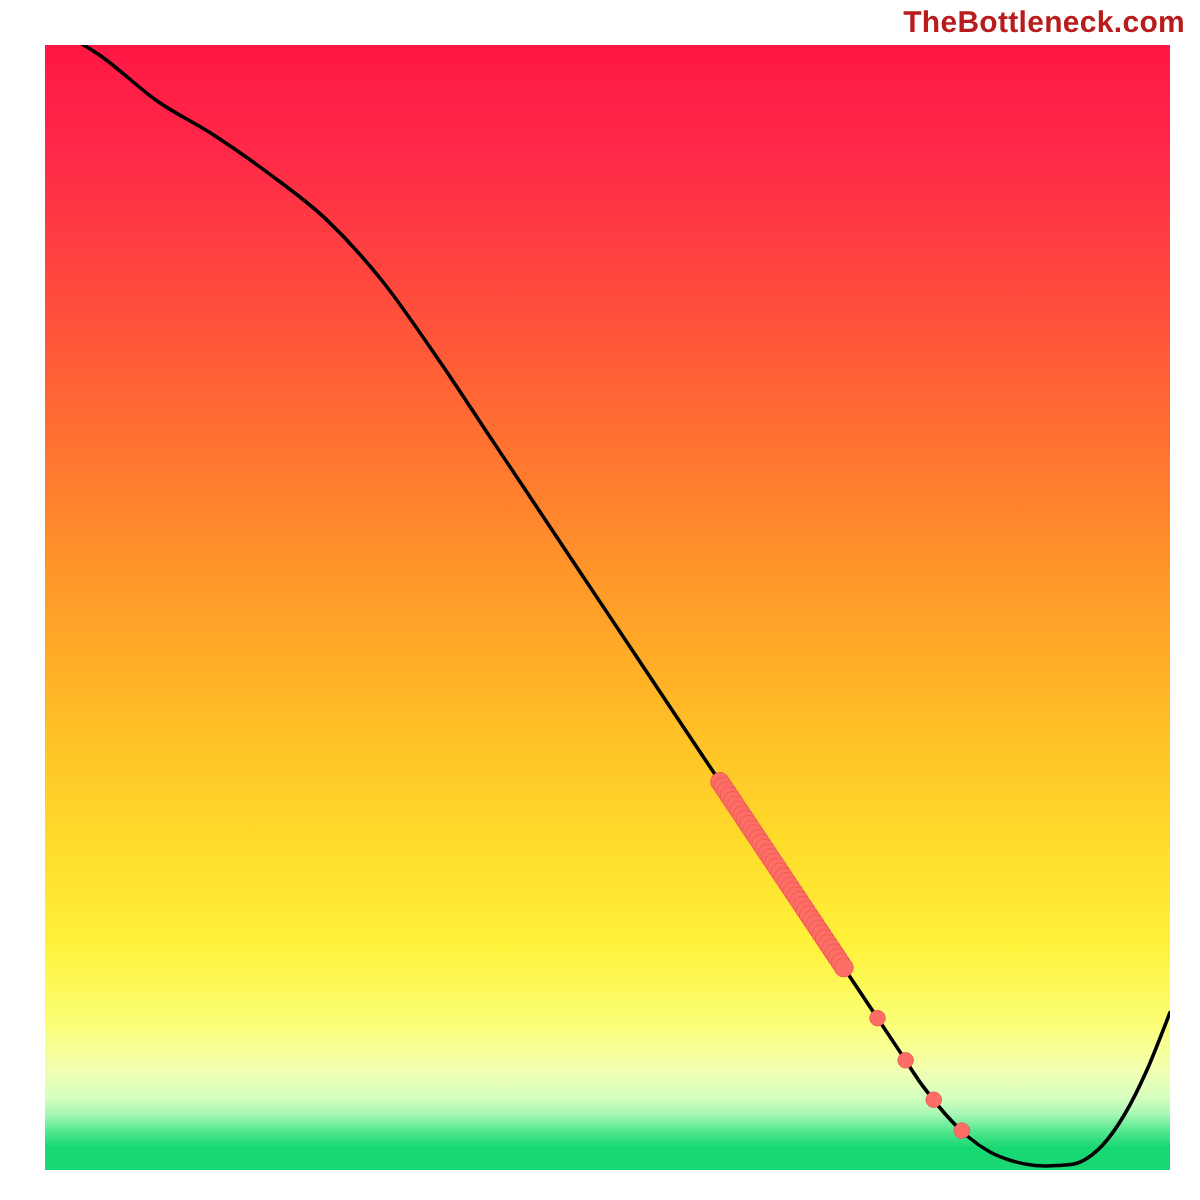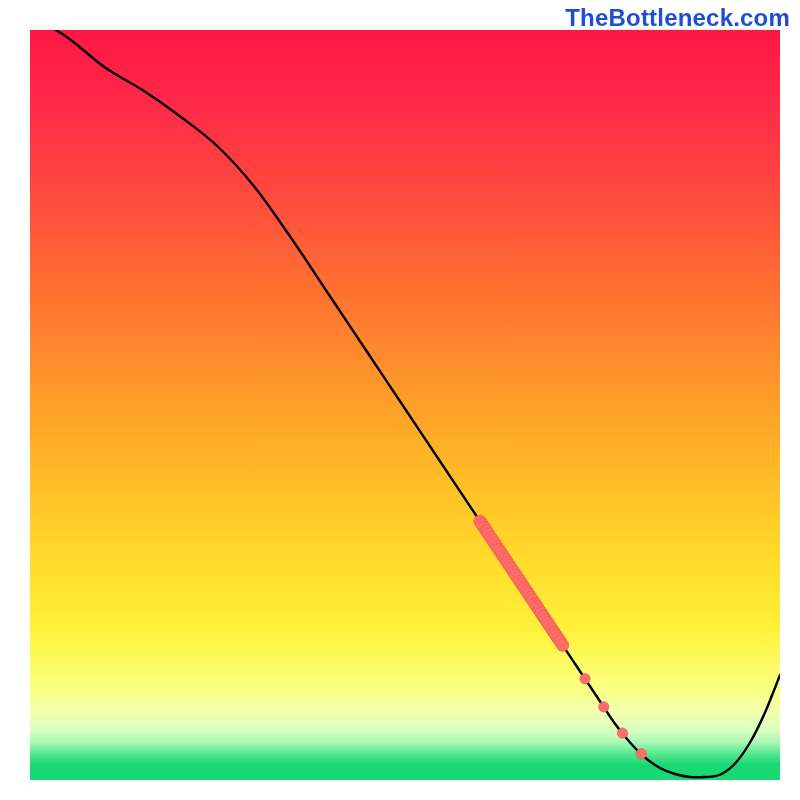--- a/index.html
+++ b/index.html
@@ -13,23 +13,23 @@
   .stage {
     position: relative;
     width: 800px;
     height: 800px;
     background: #ffffff;
   }
   .watermark {
     position: absolute;
     top: 4px;
     right: 10px;
-    font-size: 24px;
+    font-size: 20px;
     font-weight: 600;
-    color: #1d4ed8;
+    color: #b91c1c;
     letter-spacing: 0.2px;
     z-index: 5;
   }
   svg.plot {
     position: absolute;
     left: 0;
     top: 0;
     width: 800px;
     height: 800px;
     display: block;

